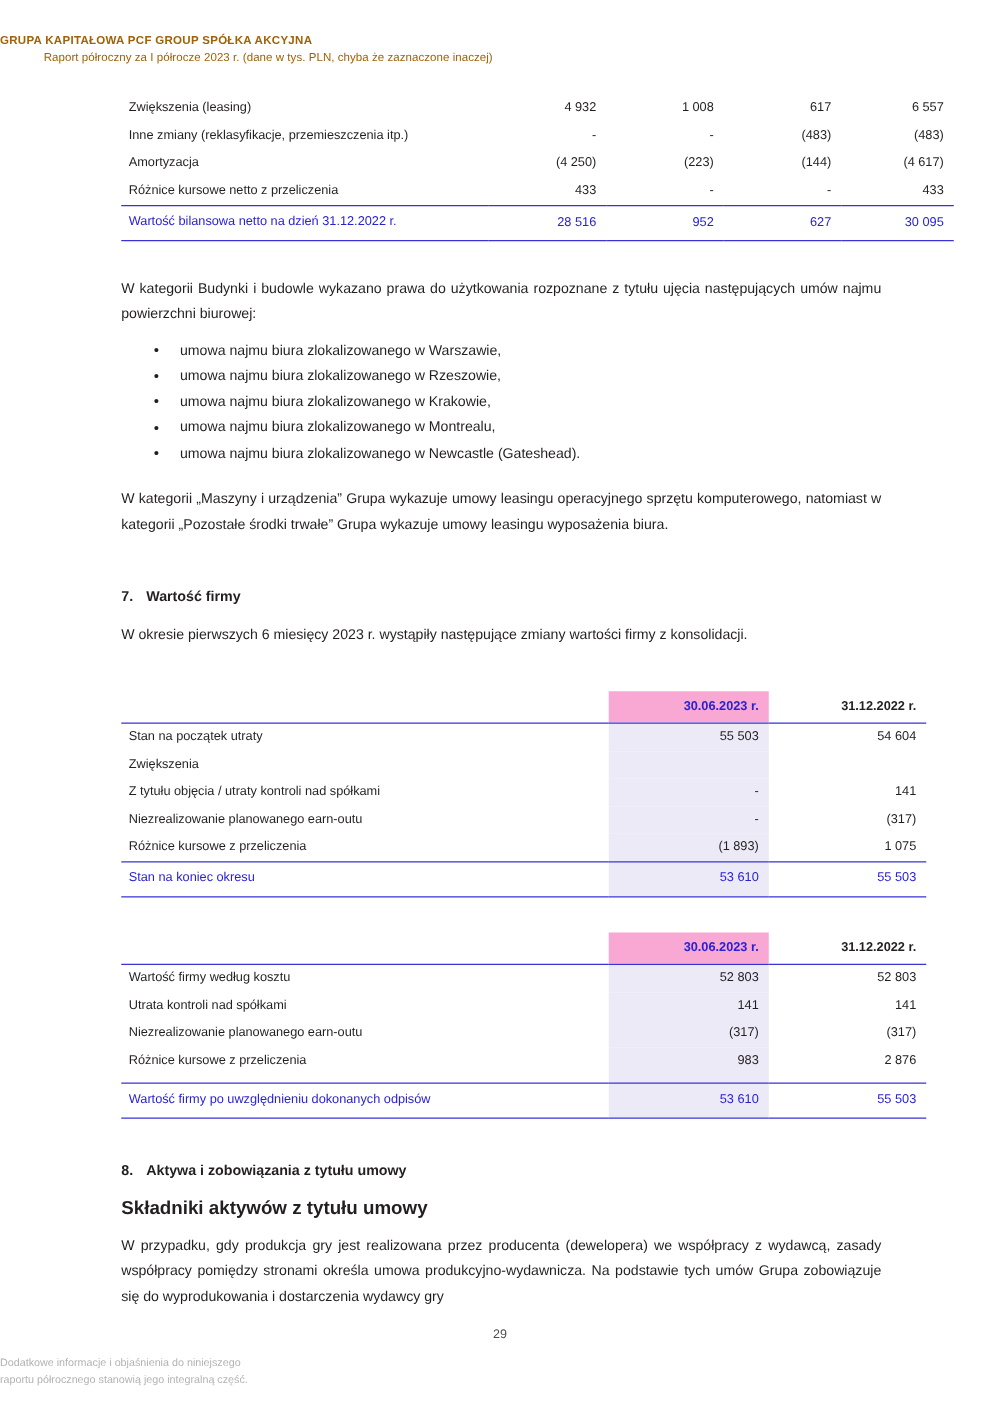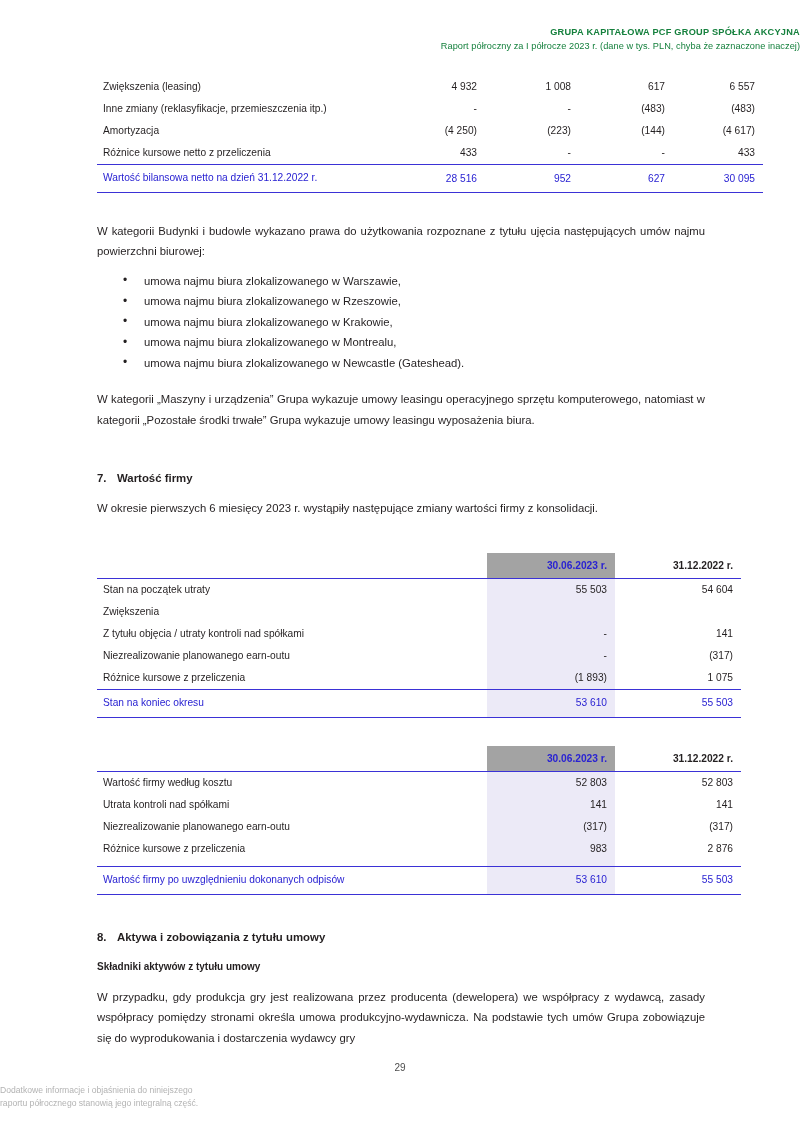--- a/index.html
+++ b/index.html
@@ -22,22 +22,22 @@
     box-sizing: border-box;
     padding: 0;
   }
 
   
   .doc-header {
     position: absolute;
     left: 0;
     top: 26px;
     width: 800px;
-    text-align: right;
-    color: #15803d;
+    text-align: left;
+    color: #a16207;
   }
   .doc-header .line1 {
     font-size: 9.2px;
     font-weight: bold;
     letter-spacing: 0.25px;
     line-height: 13px;
   }
   .doc-header .line2 {
     font-size: 9.2px;
     font-weight: normal;
@@ -100,21 +100,21 @@
   table.gw th.hdr1 { width: 116px; }
   table.gw th.hdr2 { width: 114px; }
   table.gw th {
     text-align: right;
     font-size: 10.2px;
     font-weight: bold;
     padding: 6px 8px 6px 4px !important;
     line-height: 13px;
   }
   table.gw th.hdr1 {
-    background: #a3a3a3;
+    background: #f9a8d4;
     color: #2922d2;
   }
   table.gw th.hdr2 {
     color: #231f20;
     font-weight: bold;
   }
   table.gw td.c1 { background: #eceaf7; }
   table.gw tr.totalrow td { padding-top: 7px !important; padding-bottom: 8px !important; }
   table.gw tr.spacer td { height: 6px; padding: 0 !important; }
 
@@ -158,21 +158,21 @@
   h2.sect {
     margin: 0;
     font-size: 11.4px;
     font-weight: bold;
     color: #231f20;
     line-height: 16px;
   }
   h2.sect .numpart { display: inline-block; min-width: 16px; }
   h3.subsect {
     margin: 0;
-    font-size: 10px;
+    font-size: 15px;
     font-weight: bold;
     color: #231f20;
     line-height: 16px;
   }
 
   
   .page-number {
     position: absolute;
     left: 0;
     top: 1062px;

